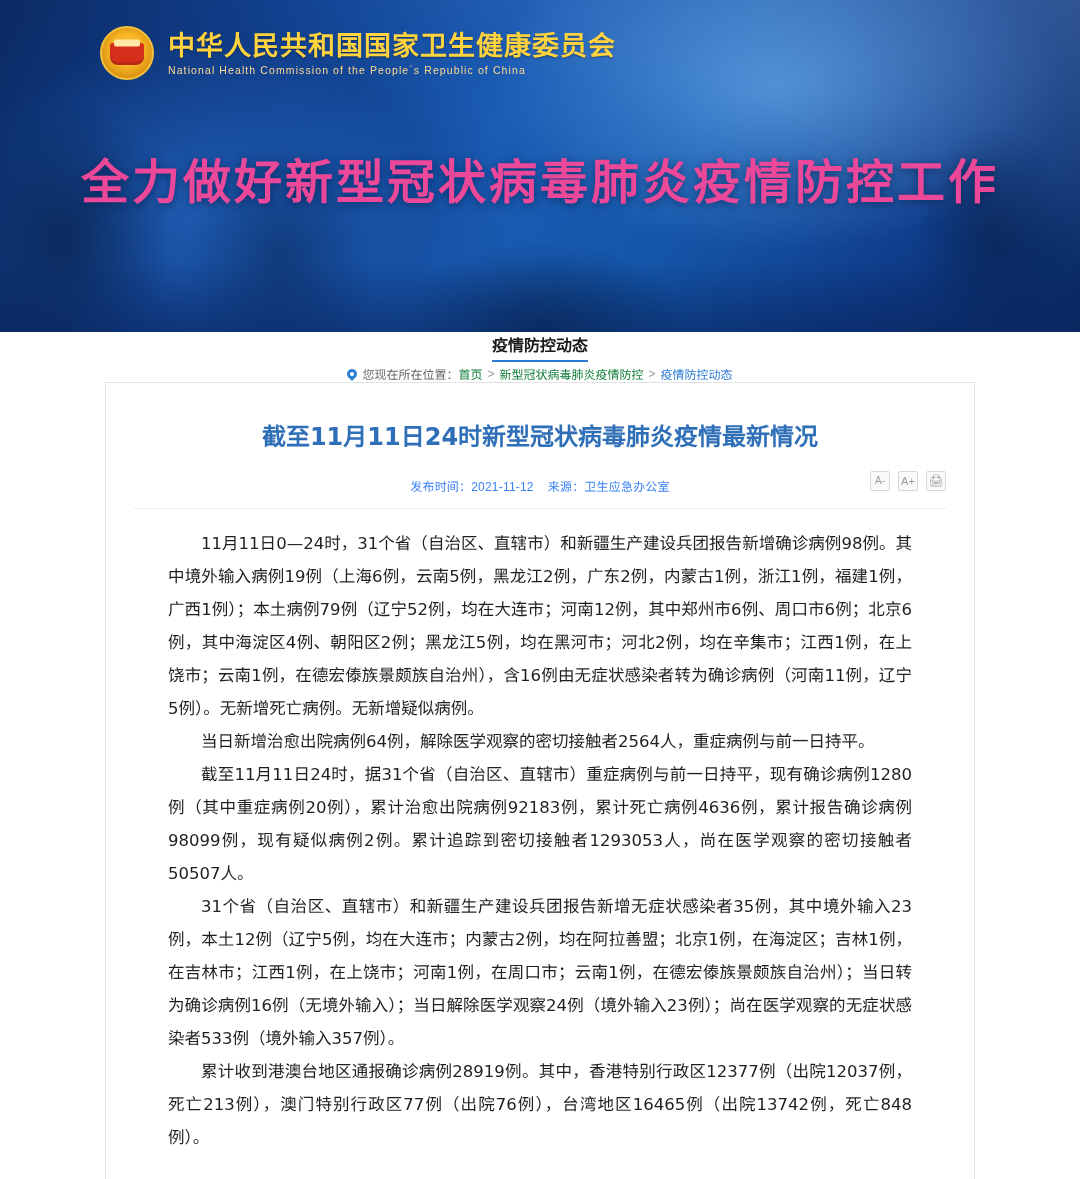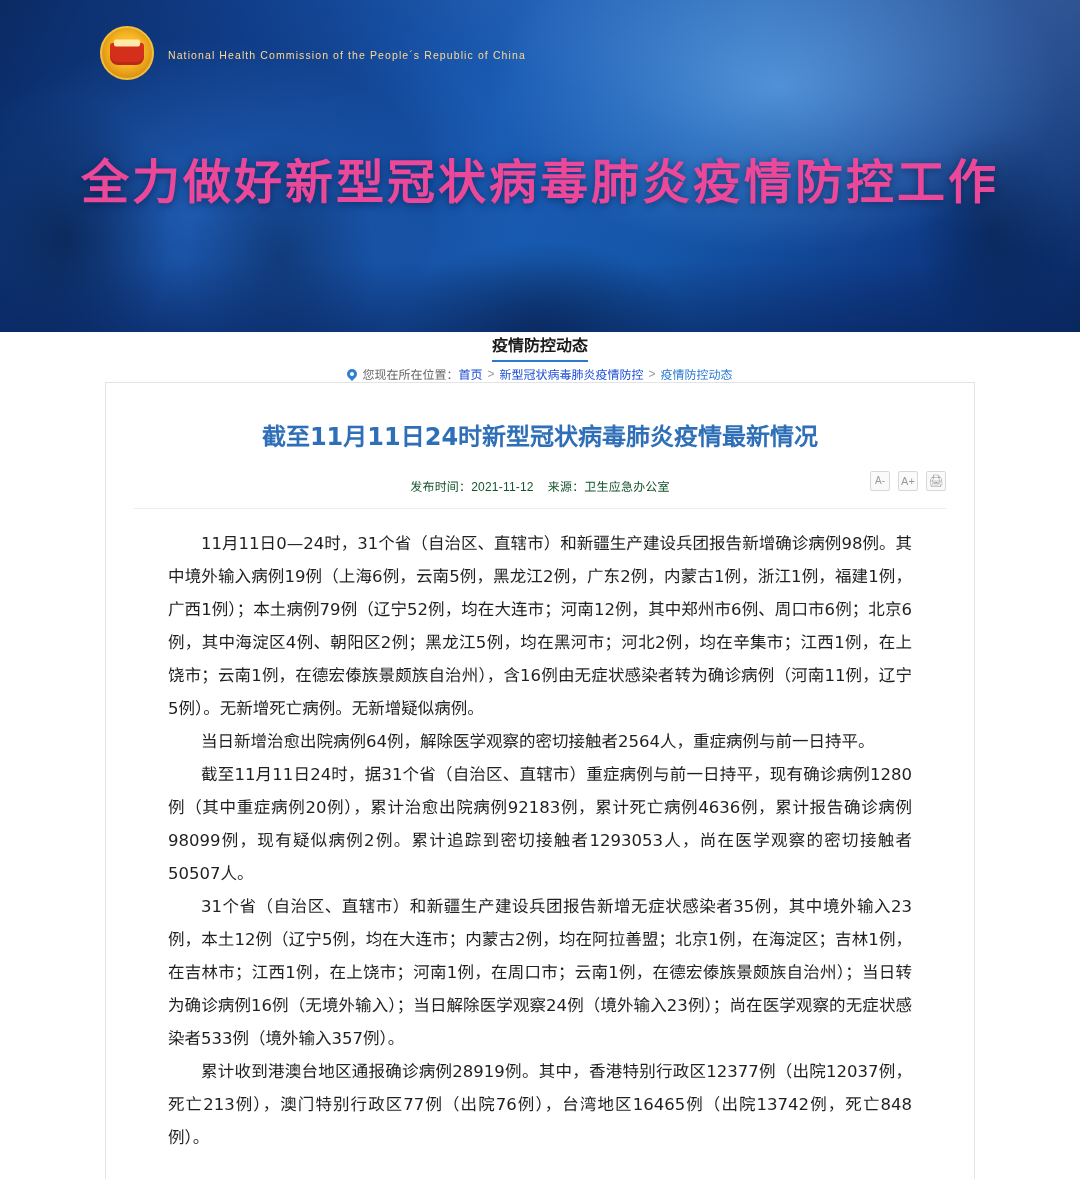--- a/index.html
+++ b/index.html
@@ -150,21 +150,21 @@
     transform: rotate(-45deg);
     background: #2f7fd1;
     position: relative;
   }
   .crumb .pin:after {
     content:"";
     position:absolute; left:3px; top:3px;
     width:4px;height:4px;border-radius:50%;
     background:#fff;
   }
-  .crumb a { color: #1d4ed8; text-decoration: none; }
+  .crumb a { color: #15803d; text-decoration: none; }
   .crumb .sep { margin: 0 5px; color: #999; }
   .crumb .cur { color: #2a7ad0; }
 
   
   .card {
     position: relative;
     margin: 0 105px 0 105px;
     width: 870px;
     min-height: 768px;
     border: 1px solid #e4e4e4;
@@ -186,21 +186,21 @@
     padding: 0 30px 14px 30px;
     display: flex;
     align-items: center;
     justify-content: center;
     border-bottom: 1px solid #ececec;
     margin-left: 28px;
     margin-right: 28px;
   }
   .meta-text {
     font-size: 12px;
-    color: #14532d;
+    color: #3b82f6;
     letter-spacing: .2px;
   }
   .meta-text .gap { display:inline-block; width: 14px; }
   .meta-tools {
     position: absolute;
     right: 0; top: -6px;
     display: flex; align-items: center; gap: 8px;
   }
   .tool-btn {
     width: 20px; height: 20px;
@@ -236,20 +236,21 @@
 
   <div class="banner">
     <div class="banner-bg"></div>
     <div class="banner-figures"></div>
     <div class="banner-sheen"></div>
     <div class="banner-bottom-fade"></div>
 
     <div class="logo-wrap">
       <div class="emblem"></div>
       <div>
+        <div class="logo-text-cn">中华人民共和国国家卫生健康委员会</div>
         <div class="logo-text-en">National Health Commission of the People´s Republic of China</div>
       </div>
     </div>
 
     <div class="banner-title">全力做好新型冠状病毒肺炎疫情防控工作</div>
   </div>
 
   <div class="crumb-row">
     <div class="section-title">疫情防控动态</div>
     <div class="crumb">

